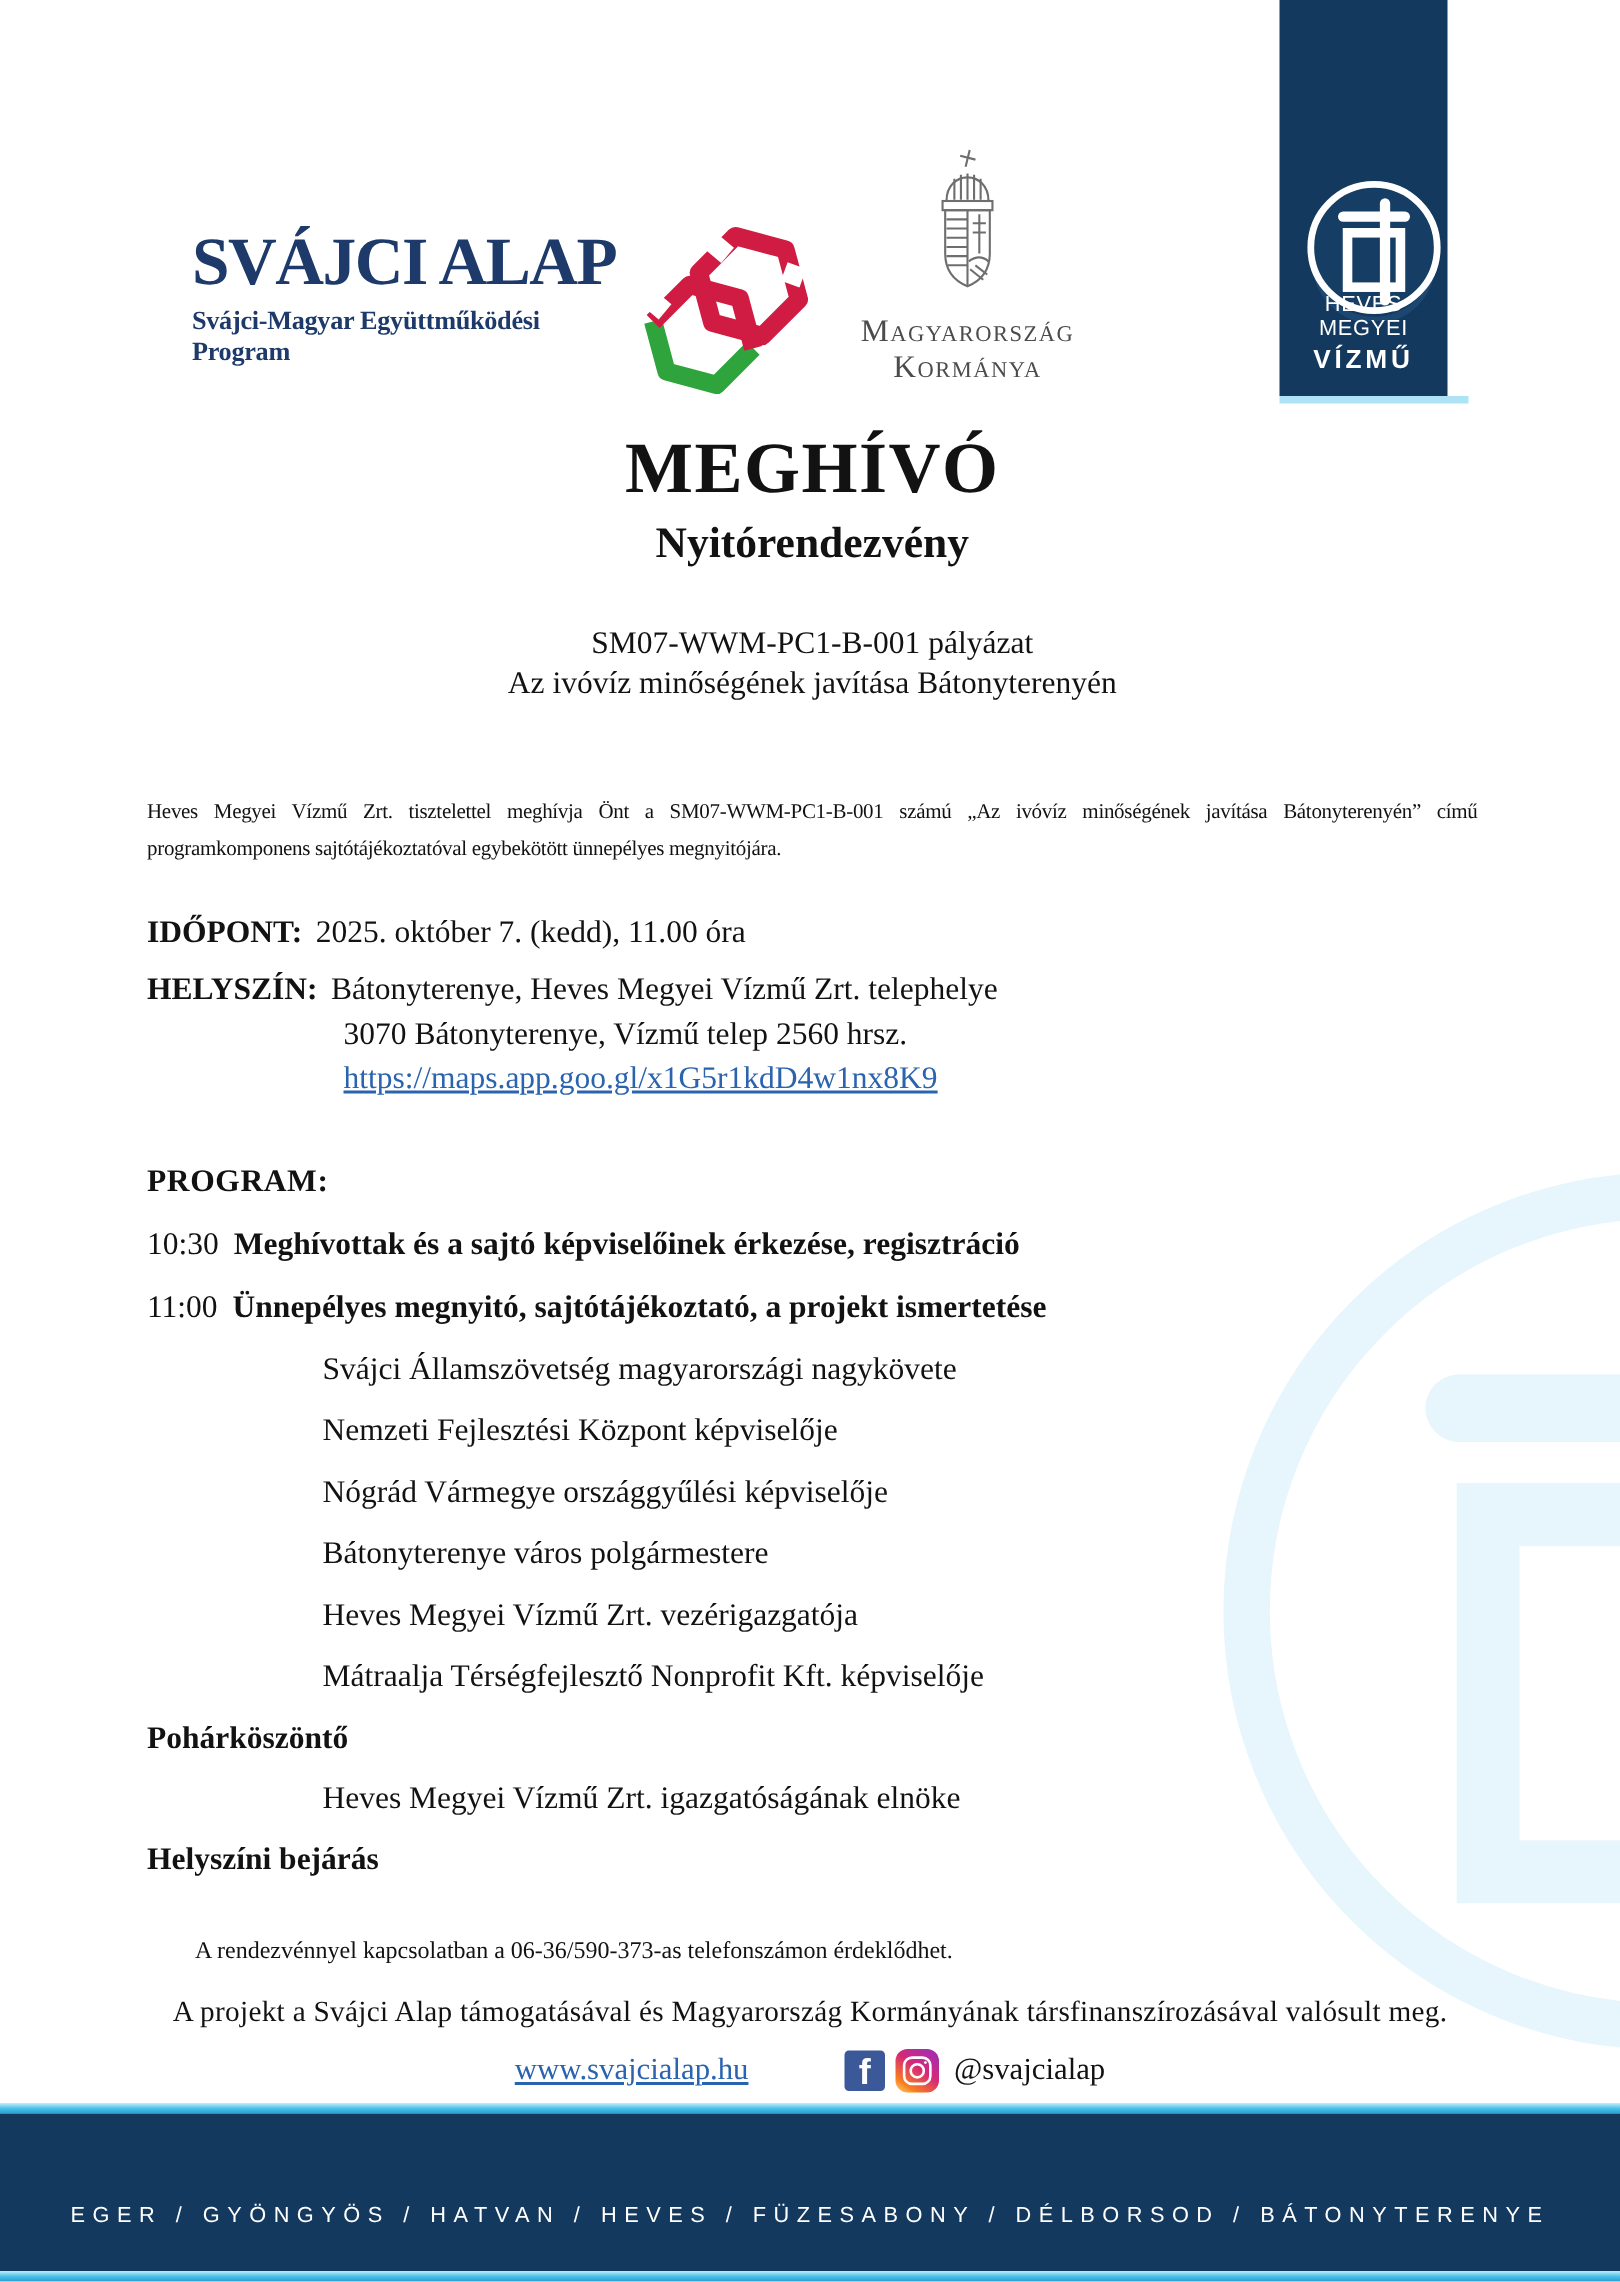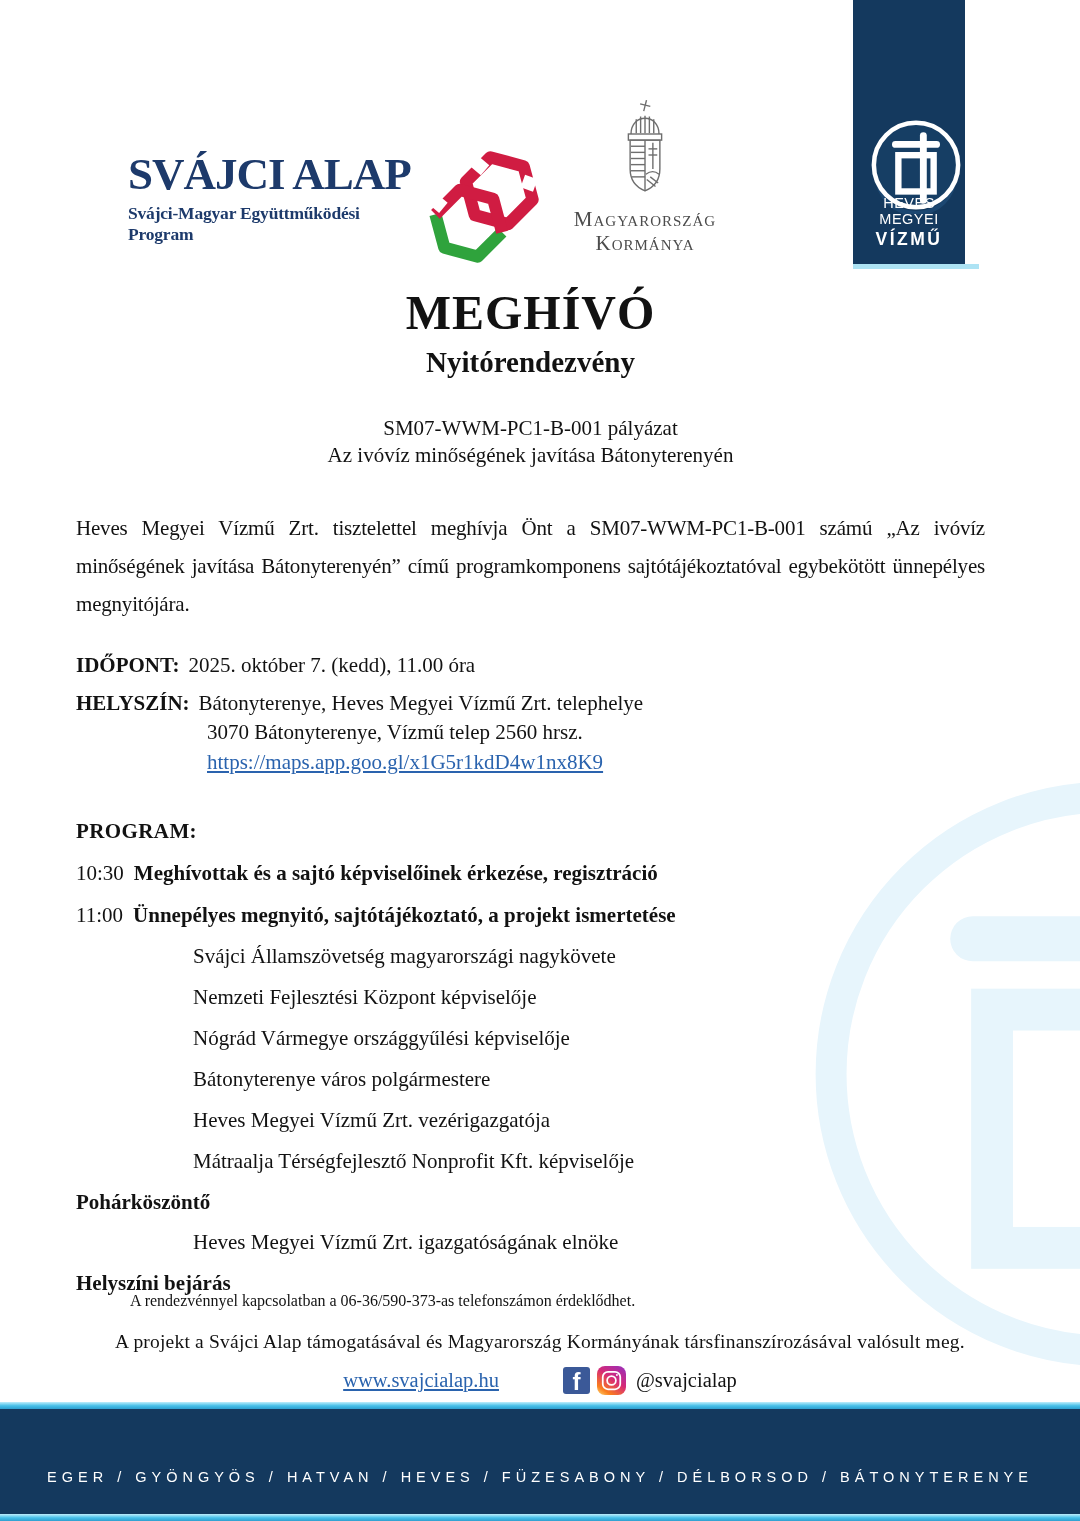--- a/index.html
+++ b/index.html
@@ -19,25 +19,25 @@
   .gov-text{font-size:21px;color:#4c4c4c;font-variant:small-caps;line-height:1.12;letter-spacing:1px;margin-top:4px;}
   .navybox{left:853px;top:0;width:112px;height:264px;background:#14395e;}
   .navybox .emblem{position:absolute;left:14px;top:116px;}
   .vizmu-text{position:absolute;left:0;bottom:14px;width:100%;text-align:center;color:#fff;
               font-family:"Liberation Sans",sans-serif;}
   .vizmu1{font-size:14.5px;letter-spacing:0.5px;}
   .vizmu2{font-size:17.5px;font-weight:bold;letter-spacing:2.5px;margin-top:2px;}
   .navybox-strip{position:absolute;left:853px;top:264px;width:126px;height:5px;background:#ade3f4;z-index:2;}
 
   
-  .content{position:relative;z-index:1;padding:287px 95px 0 76px;}
+  .content{position:relative;z-index:1;padding:287px 95px 0 98px;}
   .h1{font-size:48px;font-weight:bold;text-align:center;letter-spacing:1px;line-height:1.1;}
   .h2{font-size:29px;font-weight:bold;text-align:center;margin-top:6px;}
   .proj{font-size:21px;text-align:center;margin-top:36px;line-height:1.28;}
-  .intro{font-size:21px;text-align:justify;margin-top:40px;line-height:1.82;letter-spacing:-0.2px;}
+  .intro{font-size:14px;text-align:justify;margin-top:60px;line-height:1.82;letter-spacing:-0.2px;}
   .line{font-size:21px;}
   .lbl{font-weight:bold;margin-right:9px;}
   .when{margin-top:30px;}
   .where{margin-top:13px;line-height:1.2;}
   .indent{margin-left:131px;margin-top:4px;}
   a.maplink,a.weblink{color:#2a63ae;text-decoration:underline;}
   .prog-head{font-size:21px;font-weight:bold;margin-top:44px;letter-spacing:0.4px;}
   .prog-item{font-size:21px;margin-top:17px;}
   .prog-item .time{margin-right:10px;}
   .prog-item .ttl{font-weight:bold;}

